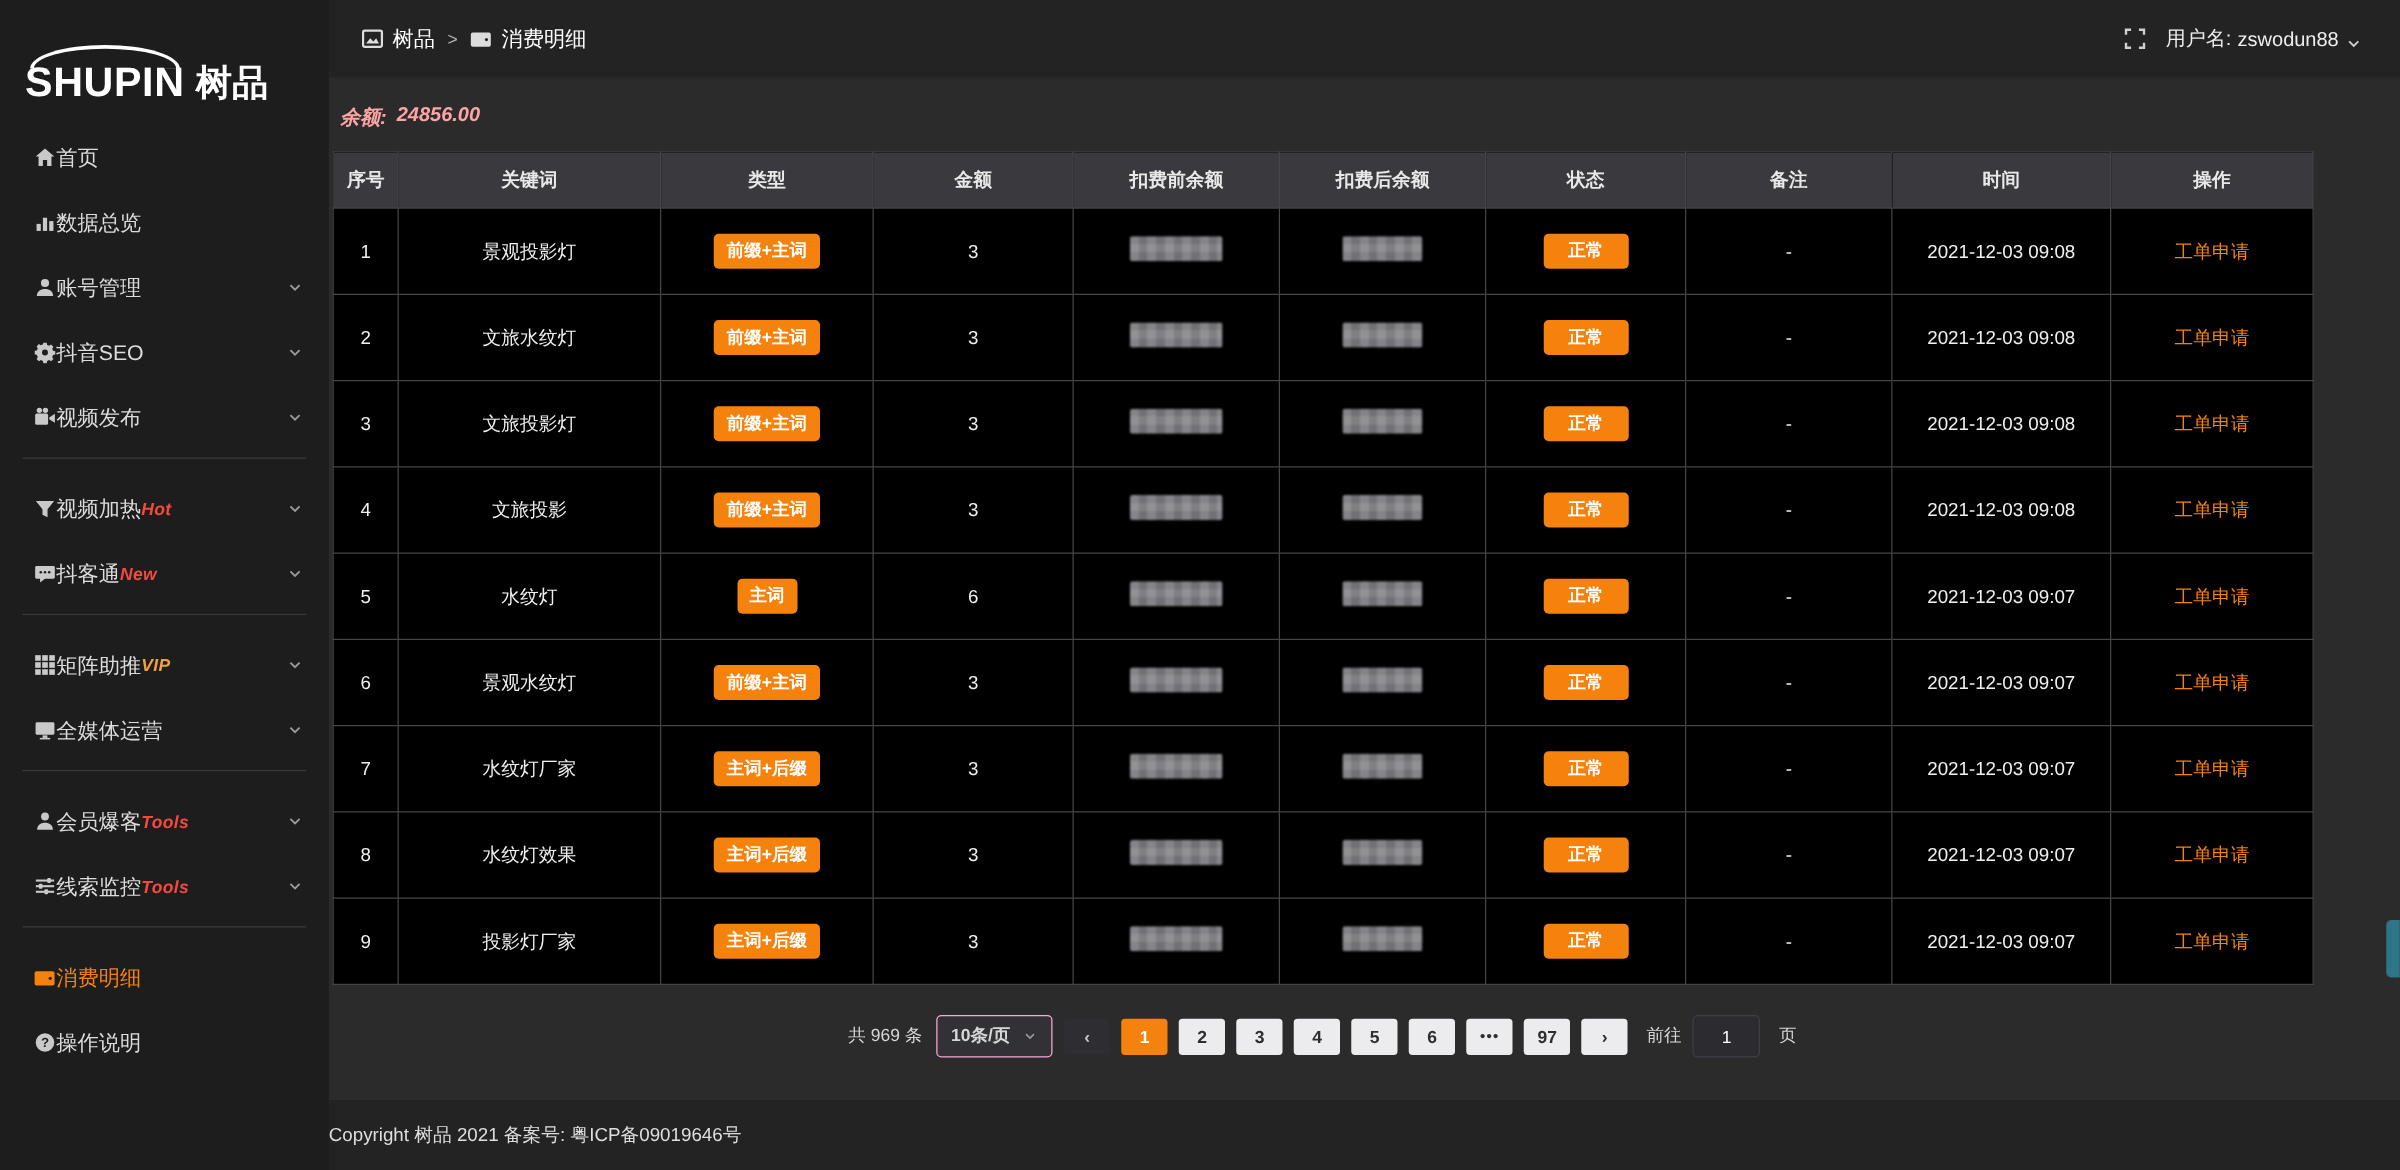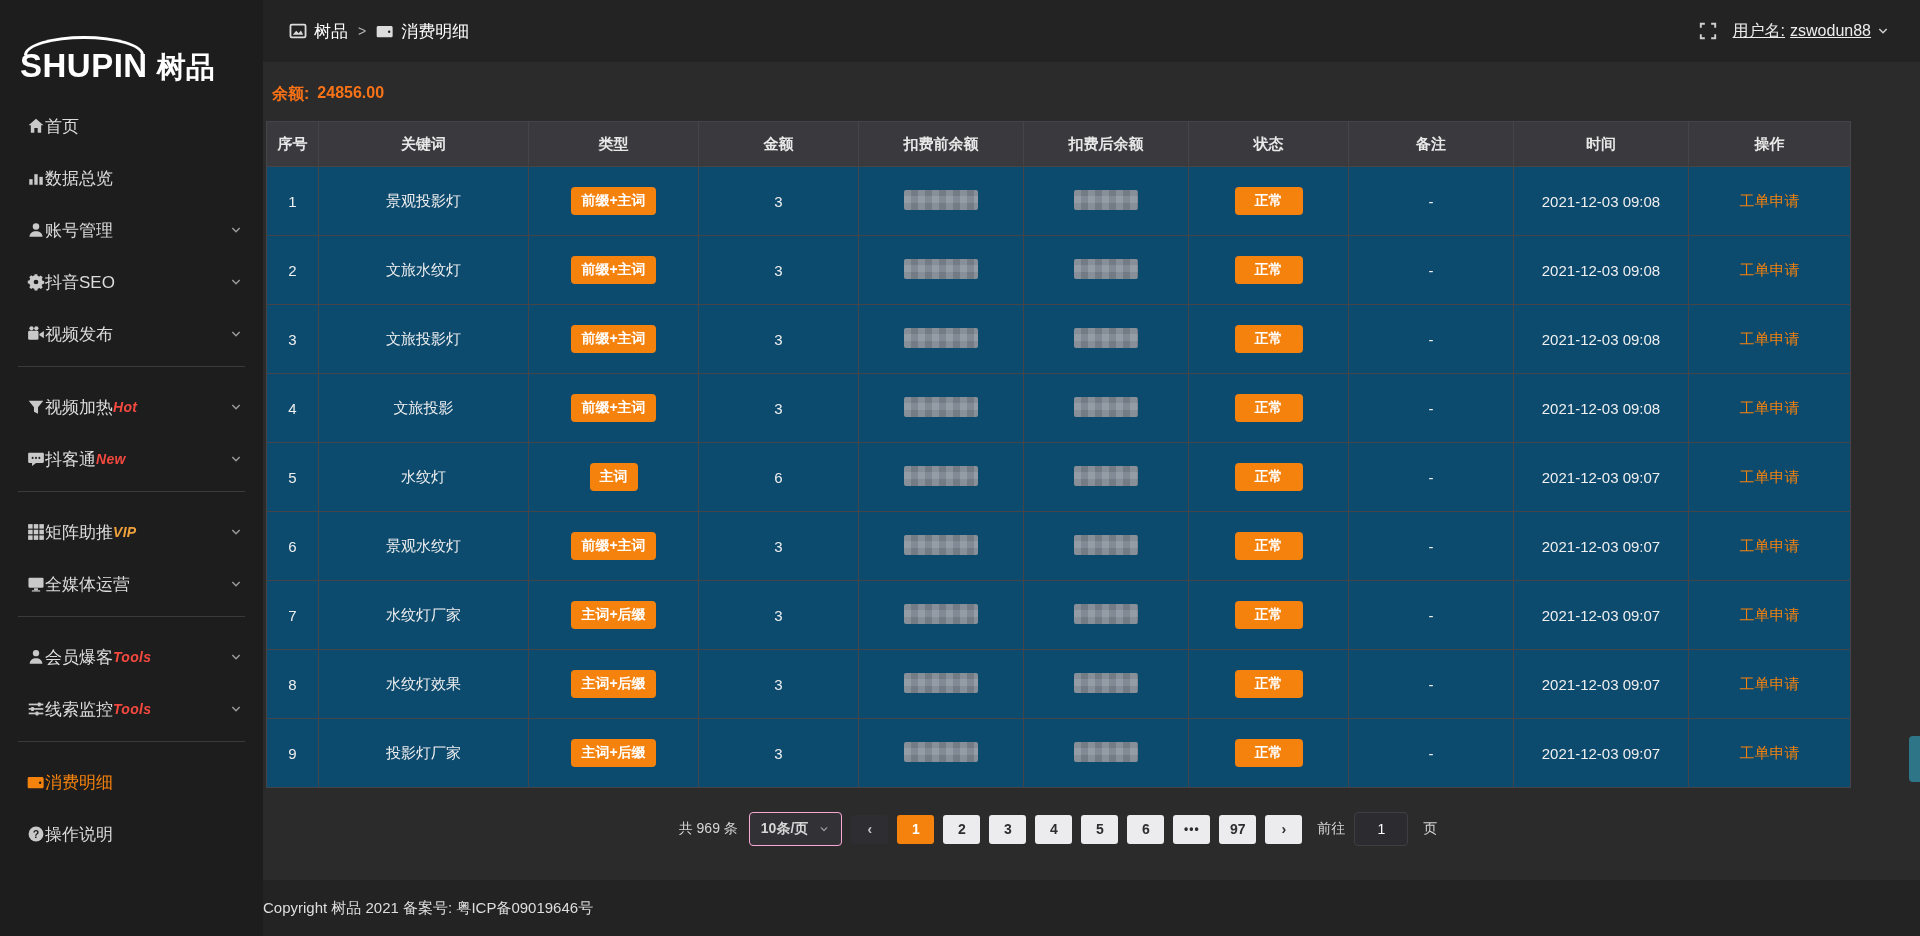--- a/index.html
+++ b/index.html
@@ -30,26 +30,26 @@
   .chevron svg{width:100%;height:100%;}
 
   
   .right{flex:1;display:flex;flex-direction:column;min-width:0;}
   .topbar{height:62px;background:#232323;display:flex;align-items:center;padding:0 30px 0 26px;flex-shrink:0;}
   .breadcrumb{display:flex;align-items:center;gap:10px;font-size:17px;color:#fff;}
   .crumb{display:flex;align-items:center;gap:7px;cursor:pointer;}
   .crumb-sep{color:#b5b5b5;font-size:14px;}
   .topbar-right{margin-left:auto;display:flex;align-items:center;gap:16px;font-size:16px;color:#ededed;}
   .fullscreen{width:18px;height:18px;display:inline-flex;cursor:pointer;}
-  .user-entry{display:flex;align-items:center;gap:5px;cursor:pointer;text-decoration:underline;}
+  .user-entry{display:flex;align-items:flex-end;gap:5px;cursor:pointer;}
 
   
   .content{flex:1;padding:0 70px 0 3px;}
-  .balance{margin:22px 0 16px 6px;font-size:16px;font-weight:bold;color:#f97316;display:flex;gap:8px;}
-  table{width:100%;border-collapse:collapse;table-layout:fixed;background:#0c4a6e;font-size:15px;}
+  .balance{margin:22px 0 16px 6px;font-size:16px;font-weight:bold;color:#fca5a5;display:flex;gap:8px;font-style:italic;}
+  table{width:100%;border-collapse:collapse;table-layout:fixed;background:#000000;font-size:15px;}
   th,td{border:1px solid #454549;text-align:center;overflow:hidden;white-space:nowrap;}
   thead th{height:42px;font-weight:bold;color:#e8e8e8;background:#3a3a3e;}
   tbody td{height:66px;color:#efefef;}
   .type-badge{display:inline-block;background:#f5820d;color:#fff;font-size:14px;
        padding:5px 10px;border-radius:4px;font-weight:bold;}
   .status-badge{display:inline-block;background:#f5820d;color:#fff;font-size:14px;
        padding:5px 20px;border-radius:4px;font-weight:bold;}
   .action-link{color:#f5820d;cursor:pointer;}
   .mosaic{display:inline-block;width:74px;height:20px;border-radius:2px;opacity:.85;
        background:

